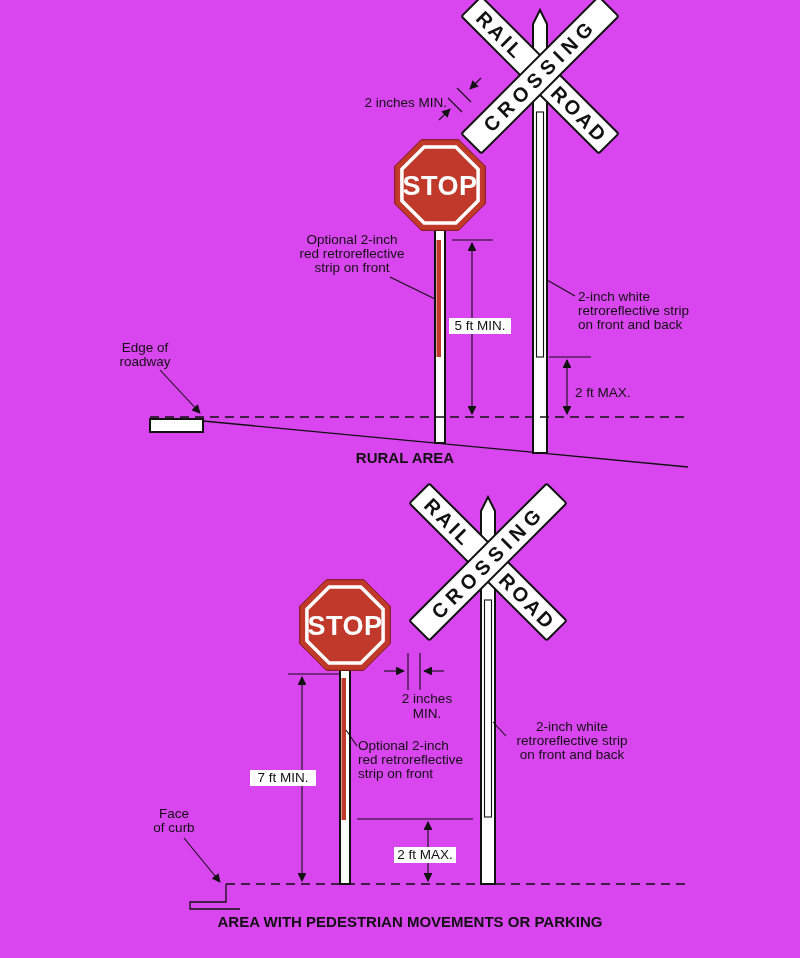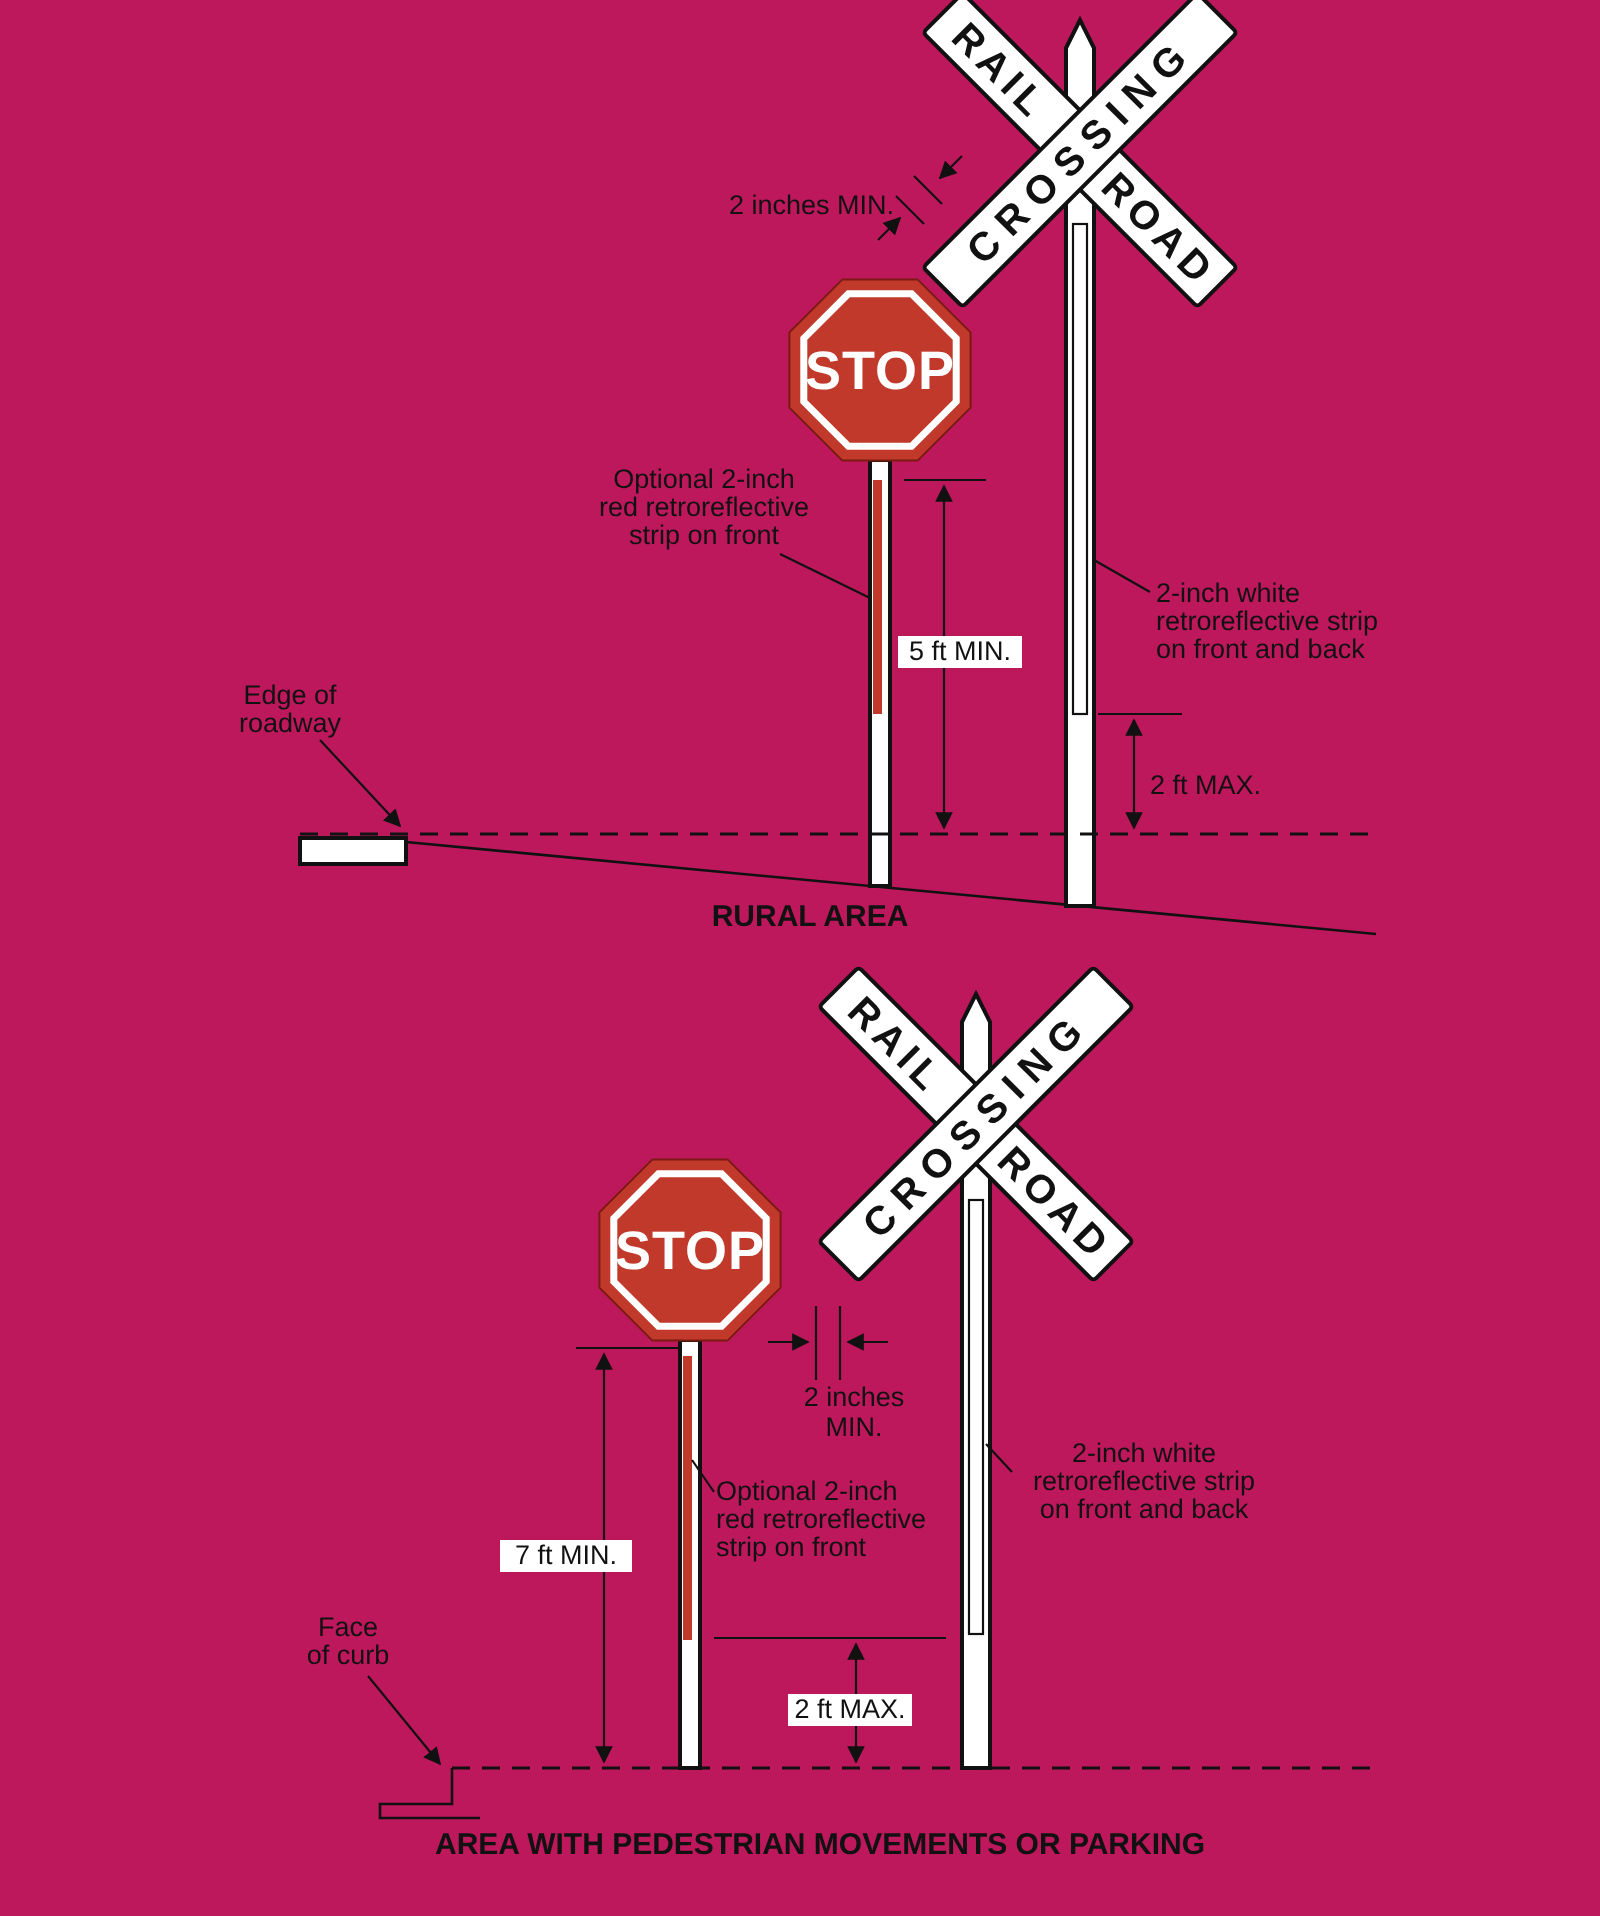--- a/index.html
+++ b/index.html
@@ -1,16 +1,16 @@
 <!DOCTYPE html>
 <html><head>
 <meta charset="utf-8">
 <style>
   html,body{margin:0;padding:0;background:#fff;}
-  .canvas{position:relative;width:800px;height:958px;background:#be185d;overflow:hidden;}
+  .canvas{position:relative;width:800px;height:958px;background:#d946ef;overflow:hidden;}
   svg{display:block;}
   .lbl{font:13.5px "Liberation Sans", sans-serif;fill:#111;}
   .cap{font:bold 15px "Liberation Sans", sans-serif;fill:#111;}
   .stop-text{font:bold 27px "Liberation Sans", sans-serif;fill:#ffffff;letter-spacing:0.5px;}
   .board-text{font:bold 20px "Liberation Sans", sans-serif;fill:#111;}
   .ls-wide{letter-spacing:5.5px;}
   .ls-med{letter-spacing:3px;}
   .ln{stroke:#111;stroke-width:1.3;fill:none;}
   .thin{stroke:#111;stroke-width:1.1;fill:none;}
   .dash{stroke:#111;stroke-width:1.4;fill:none;stroke-dasharray:9 6;}

